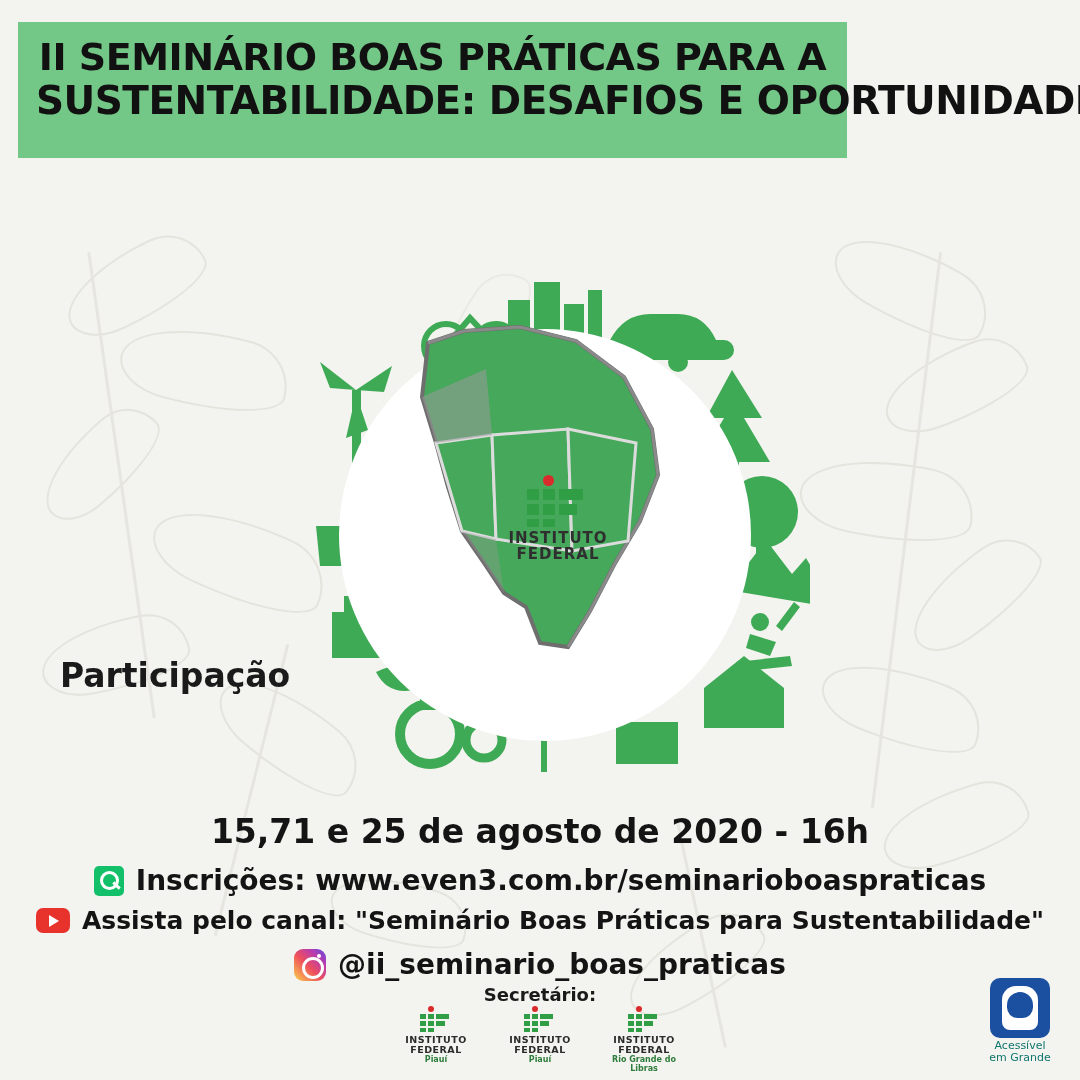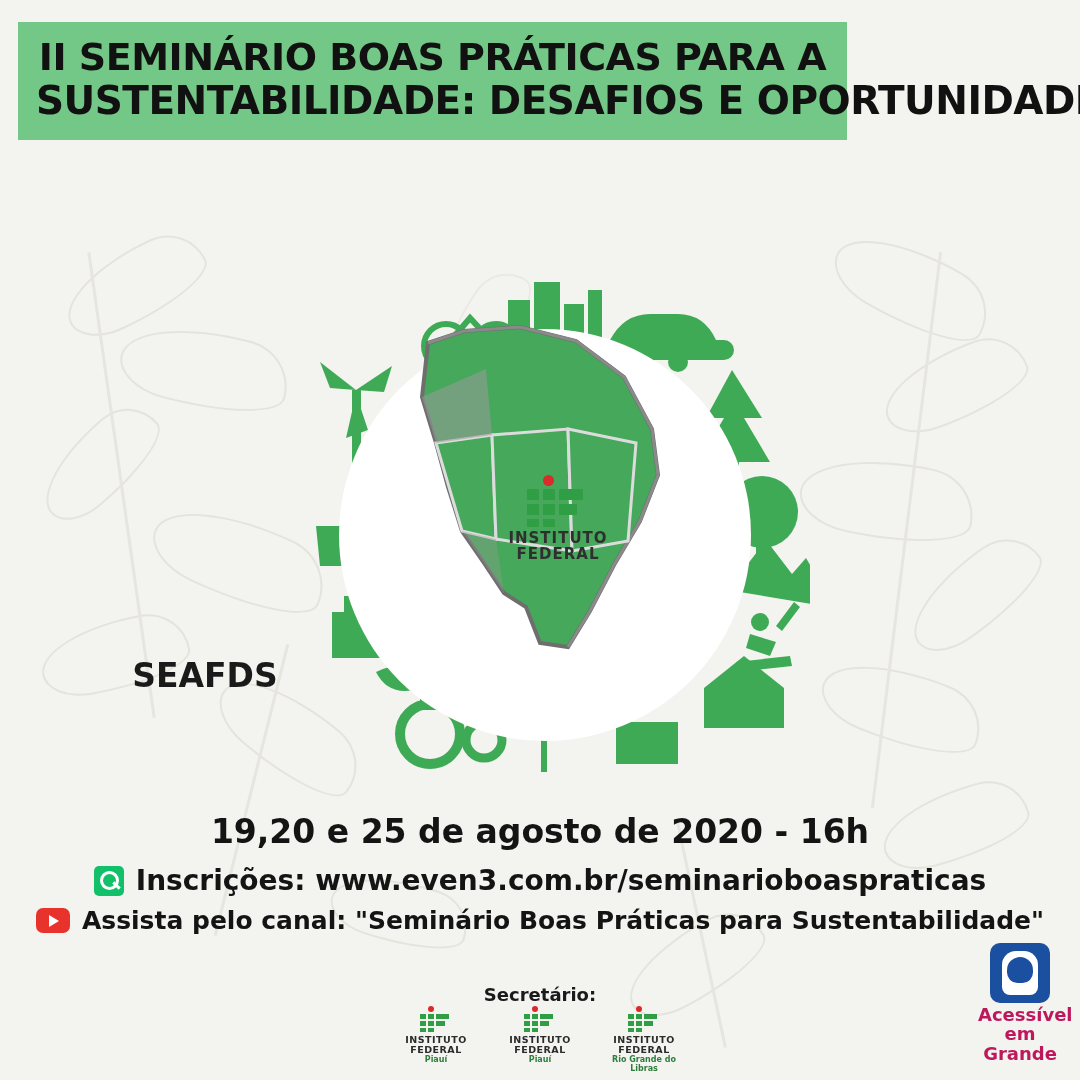--- a/index.html
+++ b/index.html
@@ -32,21 +32,21 @@
     position: absolute;
     background: #dcdad2;
   }
 
   
   .banner {
     position: absolute;
     left: 18px; top: 22px;
     width: 829px;
     background: #74c887;
-    padding: 14px 18px 18px 18px;
+    padding: 14px 18px 36px 18px;
     text-align: center;
   }
   .banner-line {
     font-family: "DejaVu Sans", sans-serif;
     font-weight: bold;
     font-size: 39px;
     line-height: 1.12;
     letter-spacing: -0.5px;
     color: #111;
     text-transform: uppercase;
@@ -260,23 +260,23 @@
   }
   .libras-hand::after {
     content: "";
     position: absolute; left: 5px; top: 6px;
     width: 26px; height: 26px;
     background: #1b4fa0;
     border-radius: 50% 50% 40% 40%;
   }
   .libras-t1, .libras-t2 {
     font-family: "DejaVu Sans", sans-serif;
-    font-weight: bold;
-    font-size: 18px;
-    color: #be185d;
+    font-weight: normal;
+    font-size: 11px;
+    color: #0f766e;
     line-height: 1.1;
   }
   .libras-t1 { margin-top: 2px; }
 </style>
 </head>
 <body>
 
 <div id="poster">
 
   <div class="bg-leaves">
@@ -389,35 +389,39 @@
         <div class="mark-sq" style="left:2px;  top:44px; width:12px; height:8px;"></div>
         <div class="mark-sq" style="left:18px; top:44px; width:12px; height:8px;"></div>
         <div class="mark-sq" style="left:34px; top:29px; width:18px; height:11px;"></div>
       </div>
       <div class="if-txt1">INSTITUTO</div>
       <div class="if-txt2">FEDERAL</div>
     </div>
   </div>
 
   <div class="participacao">
-    <div class="l3">SEAFDS</div>
-  </div>
-
-  <div class="datetime">19,20 e 25 de agosto de 2020  -  16h</div>
+    <div class="l1">Participação</div>
+  </div>
+
+  <div class="datetime">15,71 e 25 de agosto de 2020  -  16h</div>
 
   <div class="linkrow r1">
     <span class="ico ico-even3"></span>
     <span>Inscrições: www.even3.com.br/seminarioboaspraticas</span>
   </div>
 
   <div class="linkrow r2">
     <span class="ico ico-yt"></span>
     <span>Assista pelo canal: "Seminário Boas Práticas para Sustentabilidade"</span>
   </div>
 
+  <div class="linkrow r3">
+    <span class="ico ico-ig"></span>
+    <span>@ii_seminario_boas_praticas</span>
+  </div>
 
   <div class="realizacao-label">Secretário:</div>
 
   <div class="org-logos">
 
     <div class="org">
       <div class="mark">
         <div class="mark-dot" style="left:9px; top:0; width:6px; height:6px;"></div>
         <div class="mark-sq" style="left:1px;  top:8px;  width:6px; height:5px;"></div>
         <div class="mark-sq" style="left:9px;  top:8px;  width:6px; height:5px;"></div>

